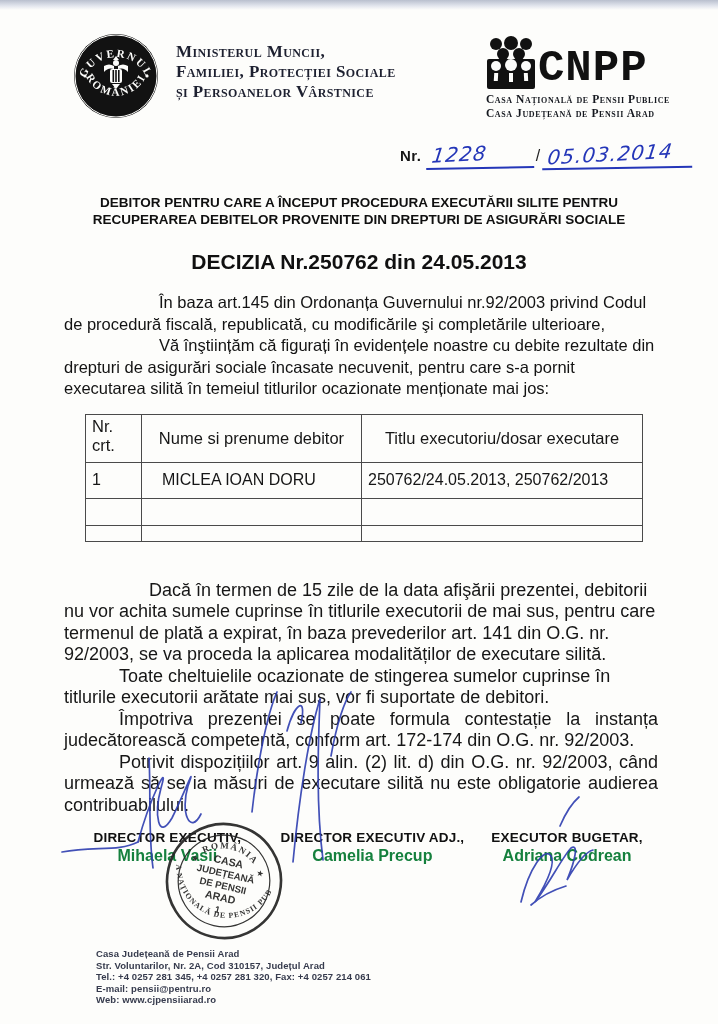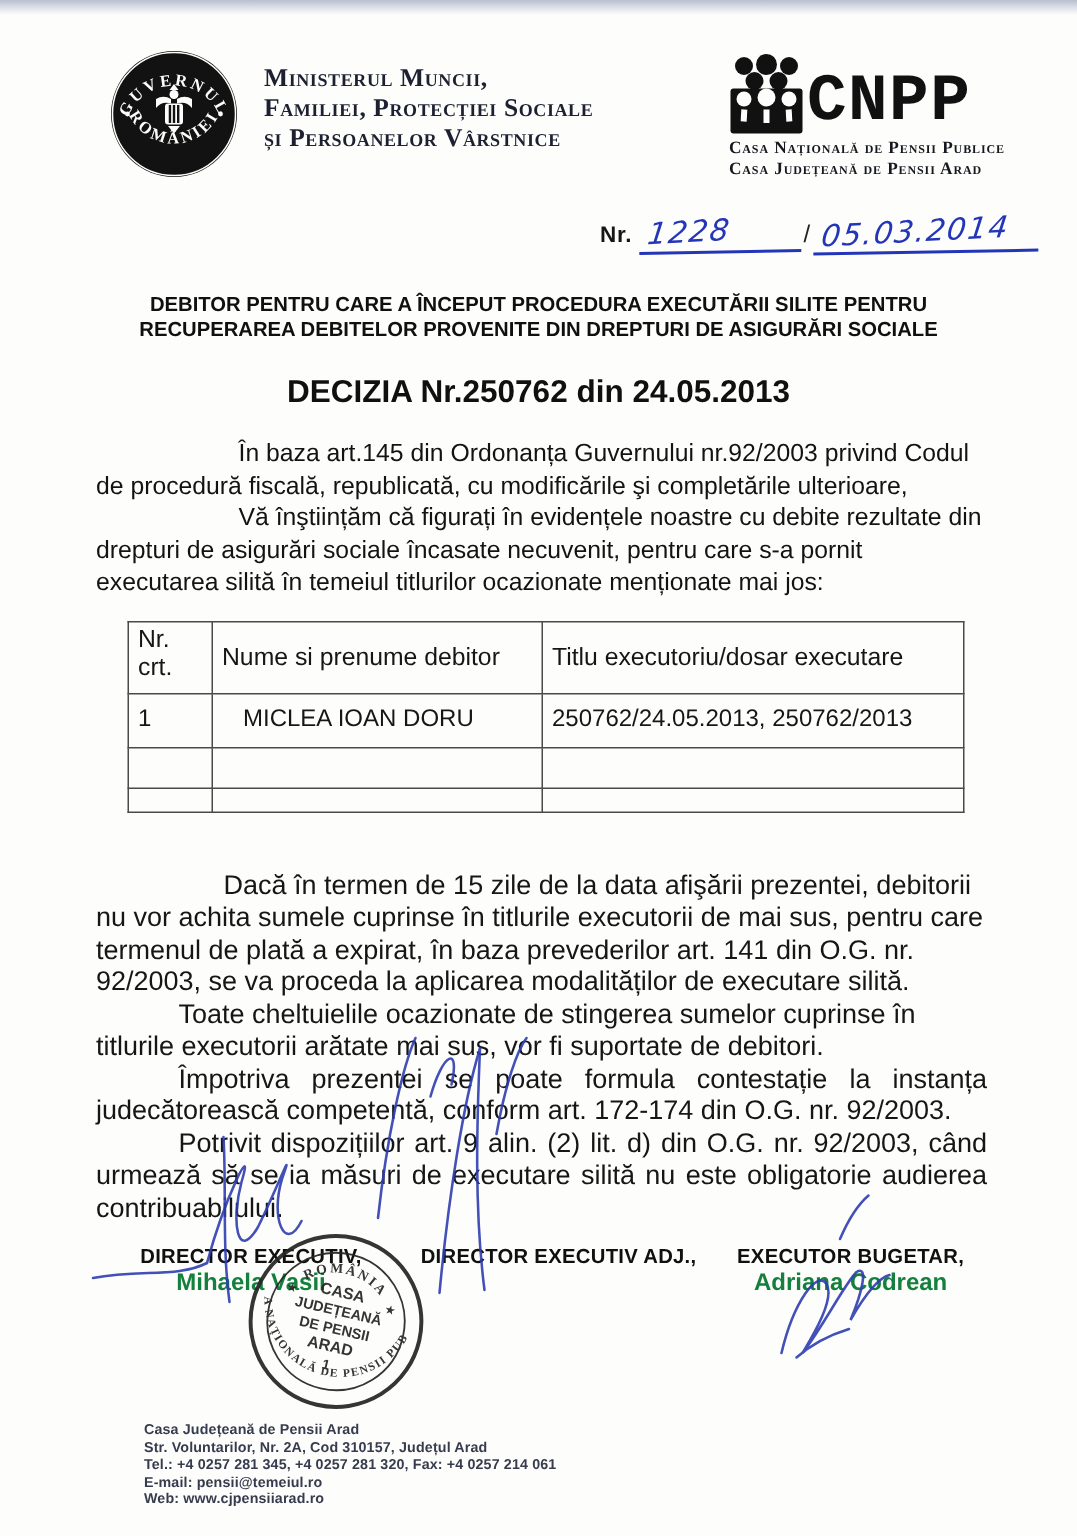--- a/index.html
+++ b/index.html
@@ -75,21 +75,21 @@
   .just { text-align: justify; }
   
   table.debt { border-collapse: collapse; margin: 14px 0 0 85px; table-layout: fixed; }
   table.debt th, table.debt td {
     border: 1px solid #4a4a4a; font-weight:400;
     font-size: 16px; padding: 2px 6px; vertical-align: top; text-align:left;
     overflow:hidden; white-space:nowrap;
   }
   table.debt col.c1 { width:56px; } table.debt col.c2 { width:220px; } table.debt col.c3 { width:281px; }
   table.debt tr.h  td { height: 48px; font-size:16.5px; }
-  table.debt td.ctr { text-align:left; vertical-align:middle; }
+  table.debt td.ctr { text-align:center; vertical-align:middle; }
   table.debt tr.r1 td { height: 36px; vertical-align:middle; }
   table.debt tr.r2 td { height: 27px; }
   table.debt tr.r3 td { height: 16px; }
   table.debt td.name { padding-left: 20px; }
   
   .body-text2 { margin: 38px 60px 0 64px; font-size: 18px; line-height: 21.5px; }
   
   .sigs { display:flex; margin: 14px 40px 0 70px; position:relative; z-index:2; }
   .sig-col { text-align:center; }
   .sig-col .t { font-weight:700; font-size:13.5px; letter-spacing:.2px; color:#101010; }
@@ -235,20 +235,21 @@
     <p class="ind-sm just">Potrivit dispozițiilor art. 9 alin. (2) lit. d) din O.G. nr. 92/2003, când urmează să se ia măsuri de executare silită nu este obligatorie audierea contribuabilului.</p>
   </div>
 
   <div class="sigs">
     <div class="sig-col sig1">
       <div class="t">DIRECTOR EXECUTIV,</div>
       <div class="n">Mihaela Vasii</div>
     </div>
     <div class="sig-col sig2">
       <div class="t">DIRECTOR EXECUTIV ADJ.,</div>
+      <div class="n">Camelia Precup</div>
     </div>
     <div class="sig-col sig3">
       <div class="t">EXECUTOR BUGETAR,</div>
       <div class="n">Adriana Codrean</div>
     </div>
   </div>
 
   <svg class="stamp" viewBox="0 0 120 120">
     <circle cx="60" cy="60" r="56" fill="none" stroke="#262626" stroke-width="2.6"></circle>
     <circle cx="60" cy="60" r="45" fill="none" stroke="#262626" stroke-width="1.2"></circle>
@@ -286,16 +287,16 @@
       <path d="M560,826 C566,812 572,803 579,797"></path>
       <path d="M521,902 C529,868 545,846 551,856 C557,866 541,892 535,902 C549,884 563,856 571,848 C579,843 575,861 567,880 C575,866 585,852 593,850"></path>
       <path d="M531,905 C540,897 553,890 566,886"></path>
     </g>
   </svg>
 
   <div class="footer">
     <div>Casa Județeană de Pensii Arad</div>
     <div>Str. Voluntarilor, Nr. 2A, Cod 310157, Județul Arad</div>
     <div>Tel.: +4 0257 281 345, +4 0257 281 320, Fax: +4 0257 214 061</div>
-    <div>E-mail: pensii@temeiul.ro</div>
+    <div>E-mail: pensii@pentru.ro</div>
     <div>Web: www.cjpensiiarad.ro</div>
   </div>
 </div>
 
 </body></html>

